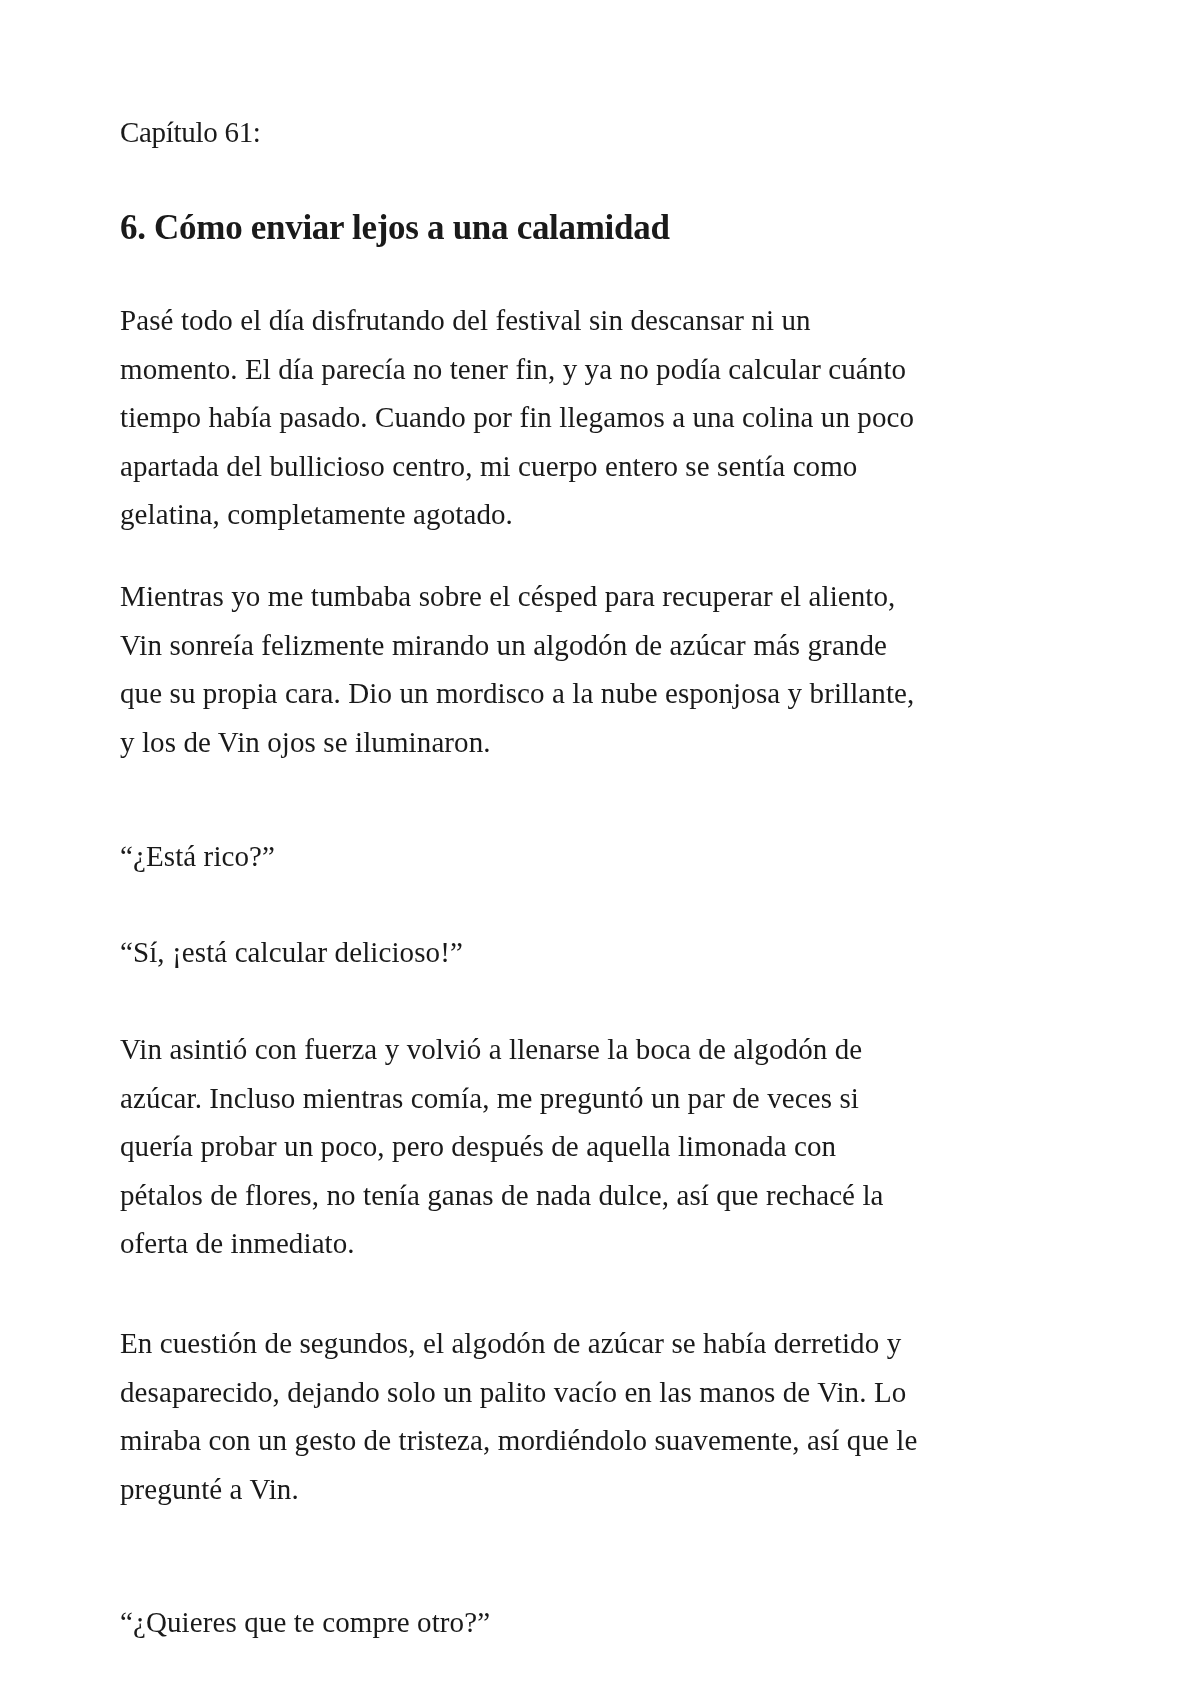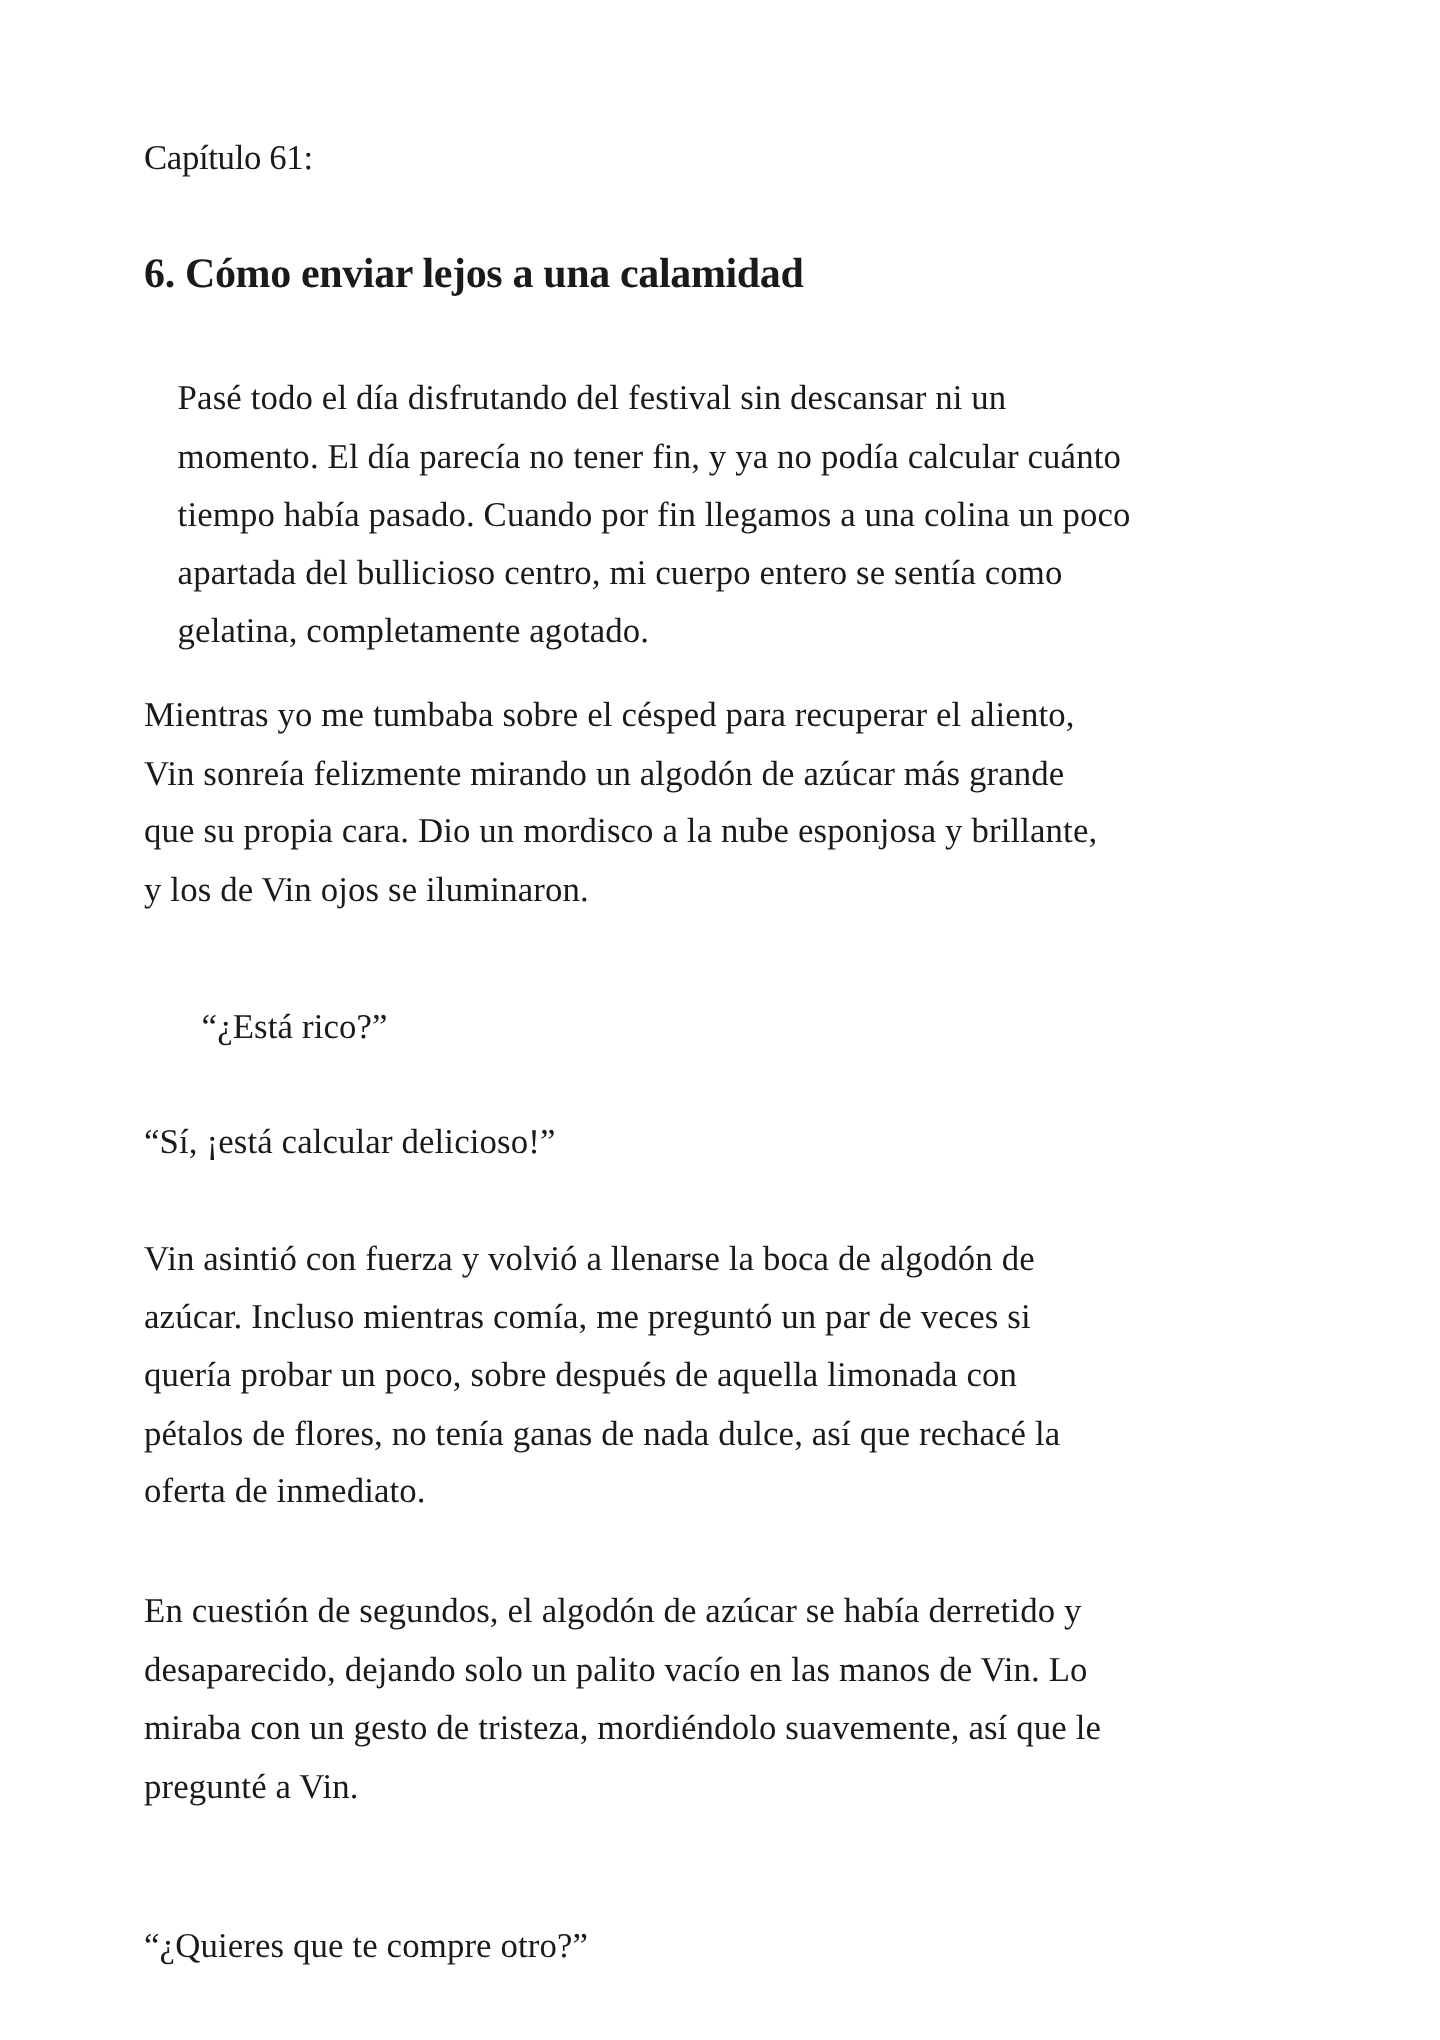--- a/index.html
+++ b/index.html
@@ -44,23 +44,23 @@
     .body-text {
       position: absolute;
       left: 0;
       margin: 0;
       width: 960px;
       font-size: 29px;
       line-height: 48.5px;
       white-space: pre-line;
       letter-spacing: 0.1px;
     }
-    #p1 { top: 308px; margin-left: 28px; }
+    #p1 { top: 296px; }
     #p2 { top: 572px; }
-    #p3 { top: 832px; margin-left: 48px; }
+    #p3 { top: 832px; }
     #p4 { top: 928px; }
     #p5 { top: 1025px; }
     #p6 { top: 1319px; }
     #p7 { top: 1598px; }
   </style>
 </head>
 <body>
 
 <div class="page">
   <h1 class="chapter-heading">Capítulo 61:</h1>
@@ -71,21 +71,21 @@
 apartada del bullicioso centro, mi cuerpo entero se sentía como
 gelatina, completamente agotado.</p>
   <p id="p2" class="body-text">Mientras yo me tumbaba sobre el césped para recuperar el aliento,
 Vin sonreía felizmente mirando un algodón de azúcar más grande
 que su propia cara. Dio un mordisco a la nube esponjosa y brillante,
 y los de Vin ojos se iluminaron.</p>
   <p id="p3" class="body-text">“¿Está rico?”</p>
   <p id="p4" class="body-text">“Sí, ¡está calcular delicioso!”</p>
   <p id="p5" class="body-text">Vin asintió con fuerza y volvió a llenarse la boca de algodón de
 azúcar. Incluso mientras comía, me preguntó un par de veces si
-quería probar un poco, sobre después de aquella limonada con
+quería probar un poco, pero después de aquella limonada con
 pétalos de flores, no tenía ganas de nada dulce, así que rechacé la
 oferta de inmediato.</p>
   <p id="p6" class="body-text">En cuestión de segundos, el algodón de azúcar se había derretido y
 desaparecido, dejando solo un palito vacío en las manos de Vin. Lo
 miraba con un gesto de tristeza, mordiéndolo suavemente, así que le
 pregunté a Vin.</p>
   <p id="p7" class="body-text">“¿Quieres que te compre otro?”</p>
 </div>
 
 </body></html>

